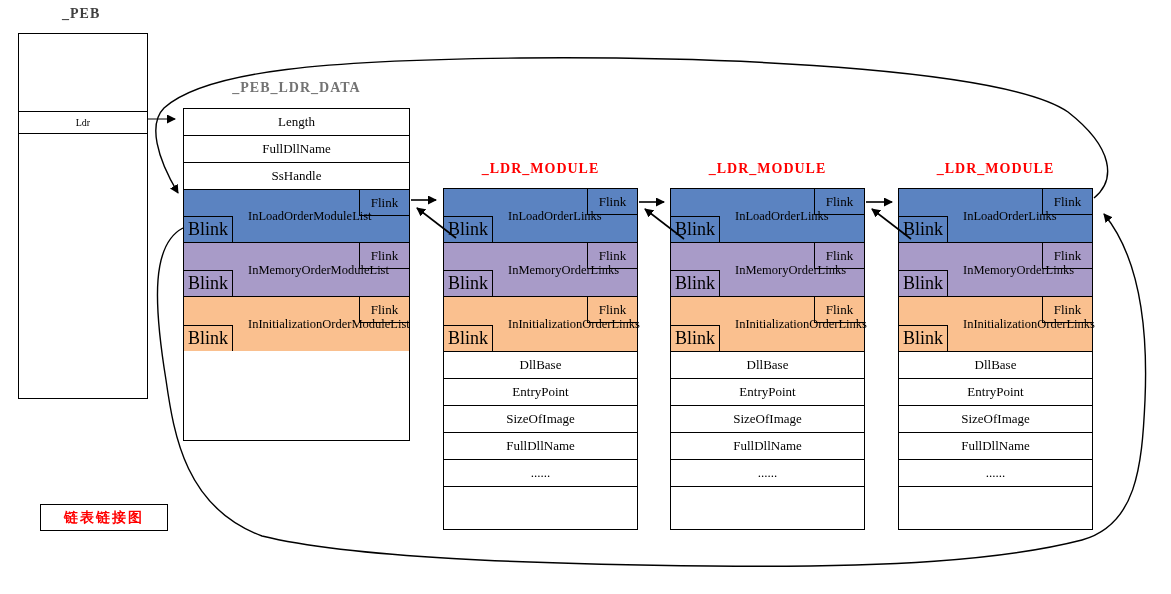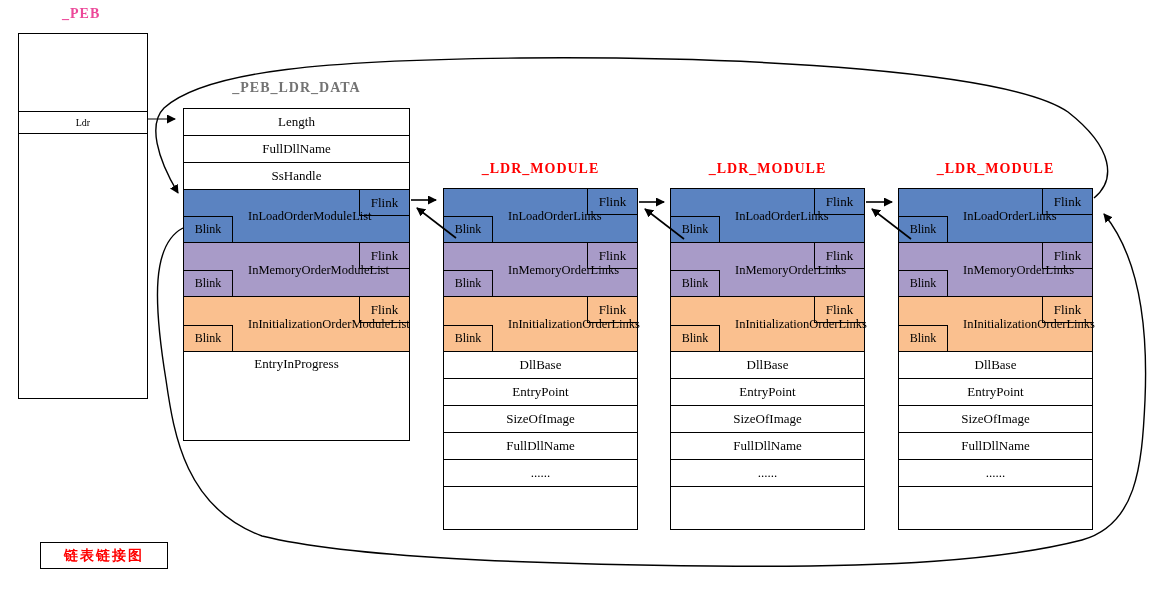--- a/index.html
+++ b/index.html
@@ -23,48 +23,47 @@
   }
   .list-section.first{border-top:none;}
   .flink-cell{
     position:absolute;top:0;right:0;width:50px;height:26px;box-sizing:border-box;
     border-left:1px solid #000;border-bottom:1px solid #000;
     display:flex;align-items:center;justify-content:center;font-size:13px;
   }
   .blink-cell{
     position:absolute;bottom:0;left:0;width:49px;height:26px;box-sizing:border-box;
     border-top:1px solid #000;border-right:1px solid #000;
-    display:flex;align-items:center;justify-content:center;font-size:12px;
+    display:flex;align-items:center;justify-content:center;font-size:18px;
   }
   .list-label{
     position:absolute;left:64px;top:50%;transform:translateY(-50%);
     font-size:12.5px;white-space:nowrap;
   }
   .h26{height:26px}.h27{height:27px}.h25{height:25px}.h43{height:43px}
   .sec53{height:53px}.sec54{height:54px}.sec55{height:55px}
   #peb-box .ldr-row{
     position:absolute;top:77px;left:0;right:0;height:23px;box-sizing:border-box;
     border-top:1px solid #000;border-bottom:1px solid #000;
     display:flex;align-items:center;justify-content:center;font-size:10px;
   }
   #caption-box{
     position:absolute;left:40px;top:504px;width:128px;height:27px;box-sizing:border-box;
     border:1px solid #000;display:flex;align-items:center;justify-content:center;
     font-weight:bold;font-size:14px;letter-spacing:2px;
     font-family:"Liberation Serif","DejaVu Serif",serif;
-    margin-top:38px;
   }
   #arrow-layer{position:absolute;left:0;top:0;width:1171px;height:594px;pointer-events:none;}
 </style>
 </head>
 <body>
 
 <div id="stage">
 
-  <div class="struct-title" style="left: 62px; top: 6px; color: #ec4899;">_PEB</div>
+  <div class="struct-title" style="left: 62px; top: 6px; color: #404040;">_PEB</div>
   <div class="struct-title" style="left: 183px; top: 80px; width: 227px; text-align: center; color: #737373;">_PEB_LDR_DATA</div>
   <div class="struct-title" style="left: 443px; top: 161px; width: 195px; text-align: center; color: rgb(255, 0, 0);">_LDR_MODULE</div>
   <div class="struct-title" style="left: 670px; top: 161px; width: 195px; text-align: center; color: rgb(255, 0, 0);">_LDR_MODULE</div>
   <div class="struct-title" style="left: 898px; top: 161px; width: 195px; text-align: center; color: rgb(255, 0, 0);">_LDR_MODULE</div>
 
   <div id="peb-box" class="box" style="left:18px;top:33px;width:130px;height:366px;">
     <div class="ldr-row">Ldr</div>
   </div>
 
   <div class="box" style="left:183px;top:108px;width:227px;height:333px;">
@@ -81,21 +80,20 @@
       <div class="flink-cell">Flink</div>
       <div class="blink-cell">Blink</div>
       <div class="list-label">InMemoryOrderModuleList</div>
     </div>
     <div class="list-section sec55" style="background-color: rgb(250, 192, 143);">
       <div class="flink-cell">Flink</div>
       <div class="blink-cell">Blink</div>
       <div class="list-label">InInitializationOrderModuleList</div>
     </div>
 
-    <div class="row h25">EntryInProgress</div>
   </div>
 
   <div class="box" style="left:443px;top:188px;width:195px;height:342px;">
     <div class="list-section first sec53" style="background-color: rgb(91, 131, 193);">
       <div class="flink-cell">Flink</div>
       <div class="blink-cell">Blink</div>
       <div class="list-label">InLoadOrderLinks</div>
     </div>
     <div class="list-section sec54" style="background-color: rgb(168, 155, 200);">
       <div class="flink-cell">Flink</div>

